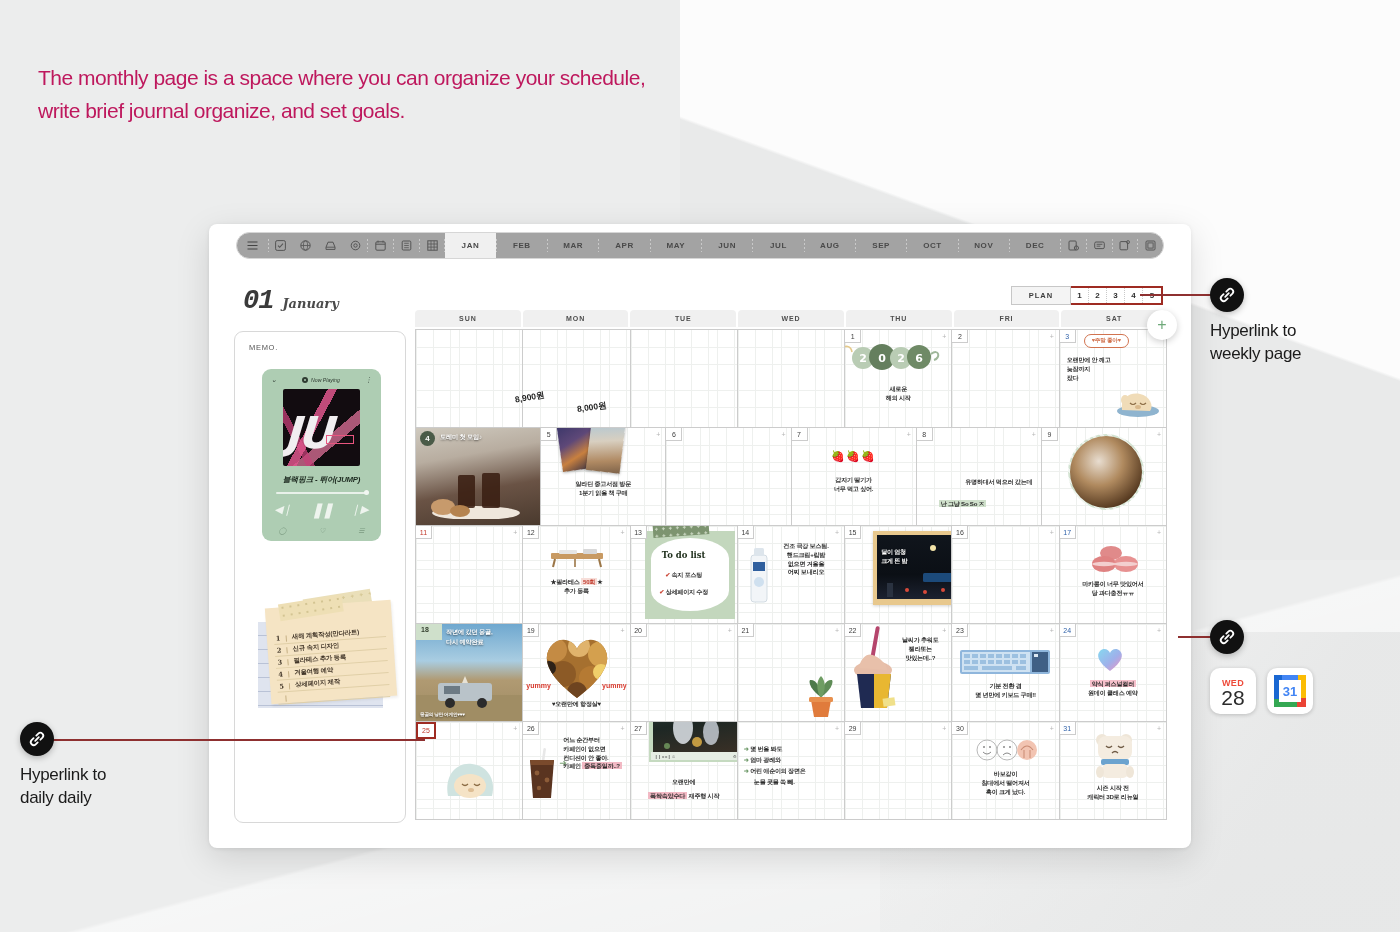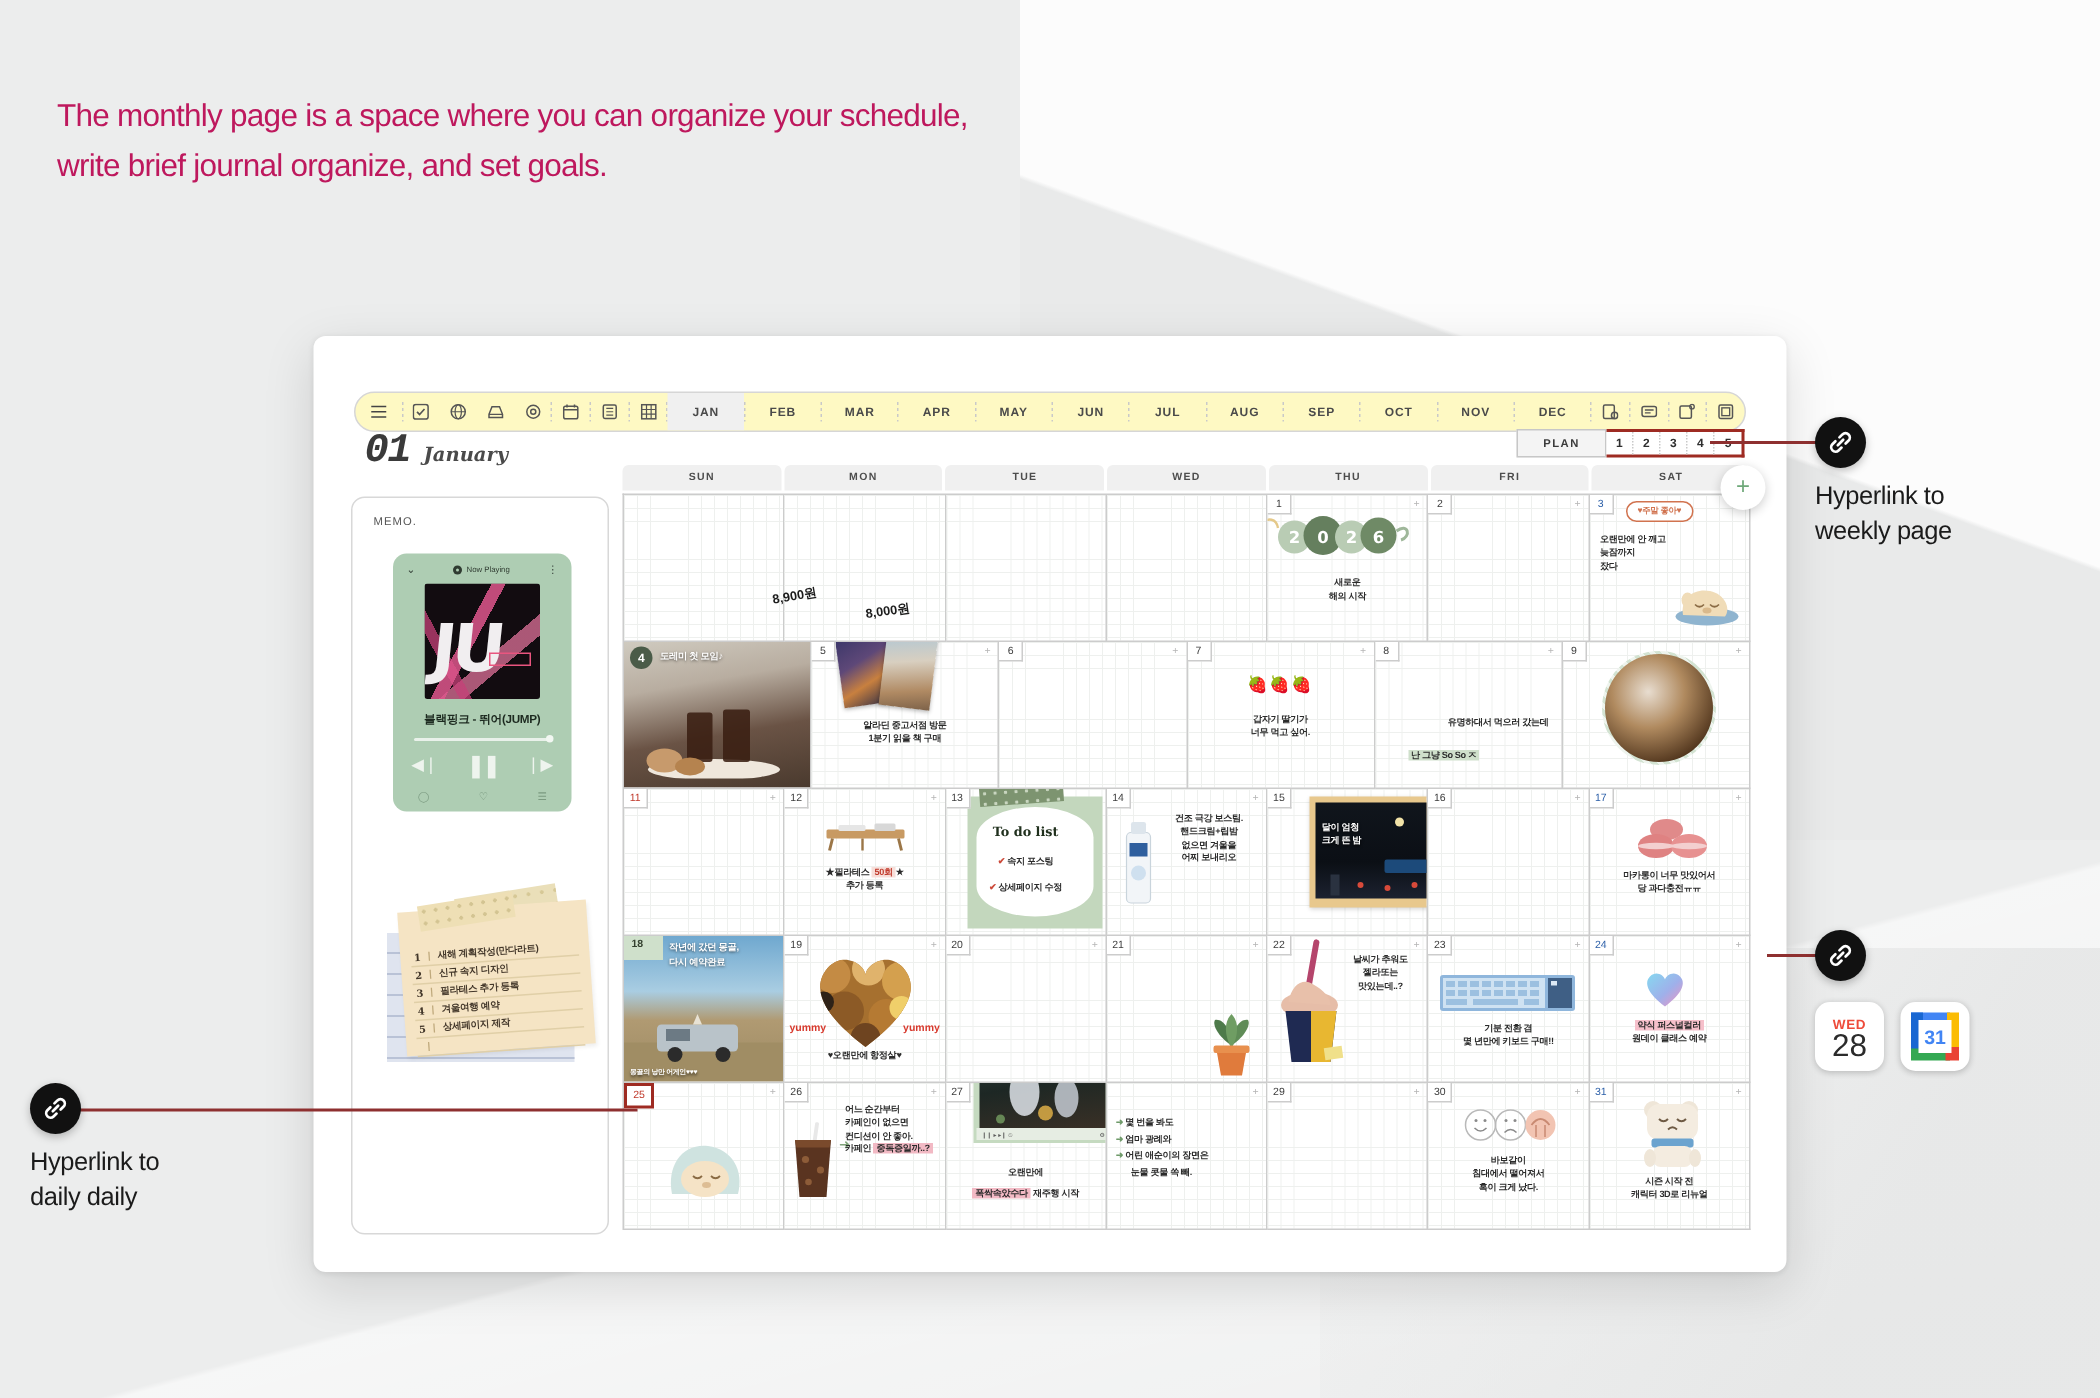--- a/index.html
+++ b/index.html
@@ -40,22 +40,22 @@
 
   
   .app {
     position: absolute; left: 209px; top: 224px; width: 982px; height: 624px;
     background: #fff; border-radius: 8px;
     box-shadow: 0 10px 34px rgba(0,0,0,.13), 0 1px 4px rgba(0,0,0,.08);
   }
 
   
   .toolbar {
-    position: absolute; left: 27px; top: 37px; width: 928px; height: 27px;
-    border: 1px solid #d6d6d6; border-radius: 14px; background: #fef9c3;
+    position: absolute; left: 27px; top: 8px; width: 928px; height: 27px;
+    border: 1px solid #d6d6d6; border-radius: 14px; background: #a3a3a3;
     display: flex; align-items: stretch; overflow: hidden;
   }
   .tb-cell {
     display: flex; align-items: center; justify-content: center;
     position: relative; height: 100%;
     font-size: 8px; color: #4a4a4a; letter-spacing: .6px;
   }
   .tb-icon { width: 25px; }
   .tb-ham { width: 31px; }
   .tb-month { width: 51px; font-weight: bold; }
@@ -95,21 +95,21 @@
   .weeksel .wn:last-child { border-right: none; }
 
   
   .memo {
     position: absolute; left: 25px; top: 107px; width: 172px; height: 492px;
     border: 1px solid #d8d8d8; border-radius: 9px; background: #fff; overflow: hidden;
   }
   .memo .mlab { position: absolute; left: 14px; top: 11px; font-size: 7.5px; color: #555; letter-spacing: .7px; }
   .player {
     position: absolute; left: 27px; top: 37px; width: 119px; height: 172px;
-    background: #aecdb3; border-radius: 9px;
+    background: #aecdb3; border-radius: 9px; font-style: italic;
   }
   .pl-top { display: flex; align-items: center; justify-content: space-between; padding: 7px 9px 0; }
   .pl-top .np { font-size: 5.2px; color: #2f3b31; display: flex; align-items: center; gap: 3px; }
   .pl-dot { width: 6px; height: 6px; border-radius: 50%; background: #2f3b31; display:inline-block; position: relative; }
   .pl-dot::after { content:""; position:absolute; left:2px; top:2px; width:2px; height:2px; border-radius:50%; background:#aecdb3; }
   .pl-chev, .pl-more { font-size: 7px; color: #36423a; }
   .albumart {
     width: 77px; height: 77px; margin: 5px auto 0; border-radius: 2px;
     background:
       linear-gradient(118deg, rgba(0,0,0,0) 38%, rgba(222,86,140,.85) 38%, rgba(222,86,140,.85) 46%, rgba(0,0,0,0) 46%),

